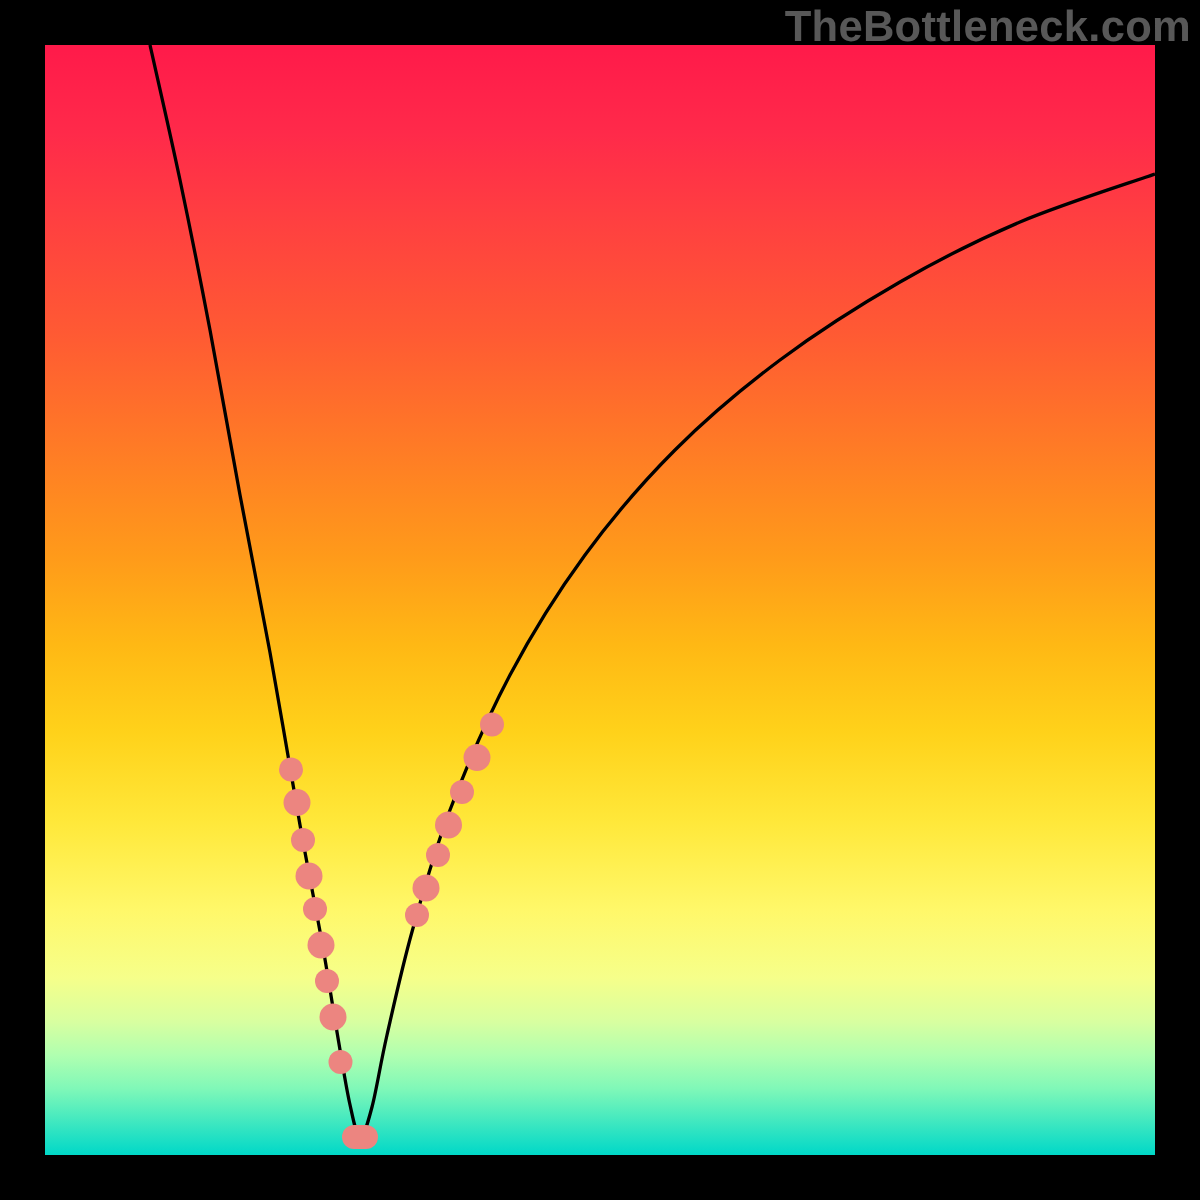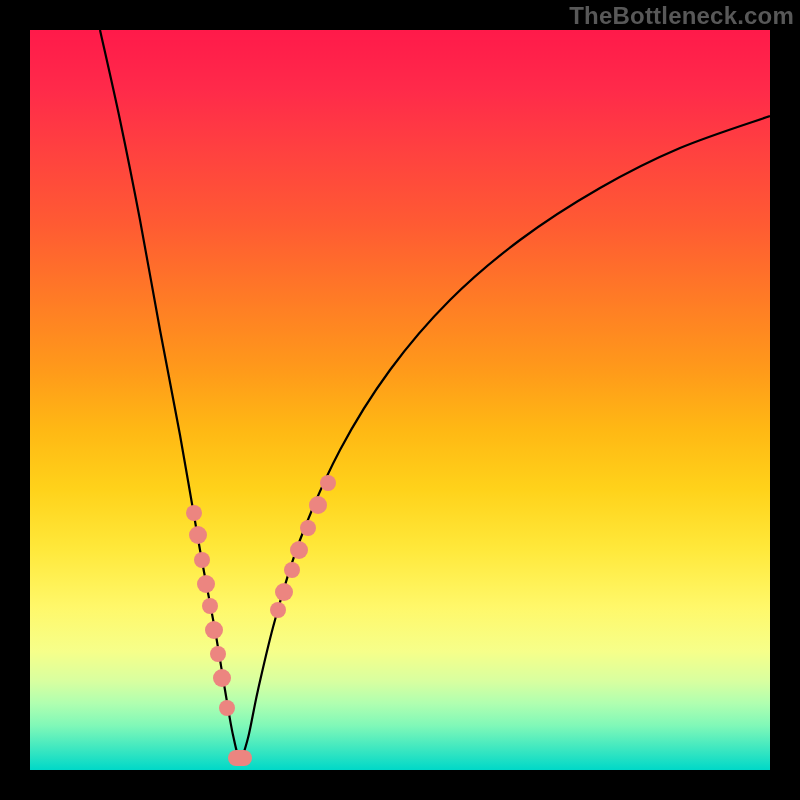--- a/index.html
+++ b/index.html
@@ -33,21 +33,21 @@
       #80f8b8 94%,
       #40e8c0 97%,
       #00d8c8 100%
     );
   }
   .watermark {
     position: absolute;
     top: 2px;
     right: 6px;
     font-family: Arial, Helvetica, sans-serif;
-    font-size: 24px;
+    font-size: 29px;
     font-weight: 600;
     color: #585858;
     letter-spacing: 0.2px;
     user-select: none;
   }
   .curve-svg {
     position: absolute;
     left: 0; top: 0;
     width: 100%; height: 100%;
   }

